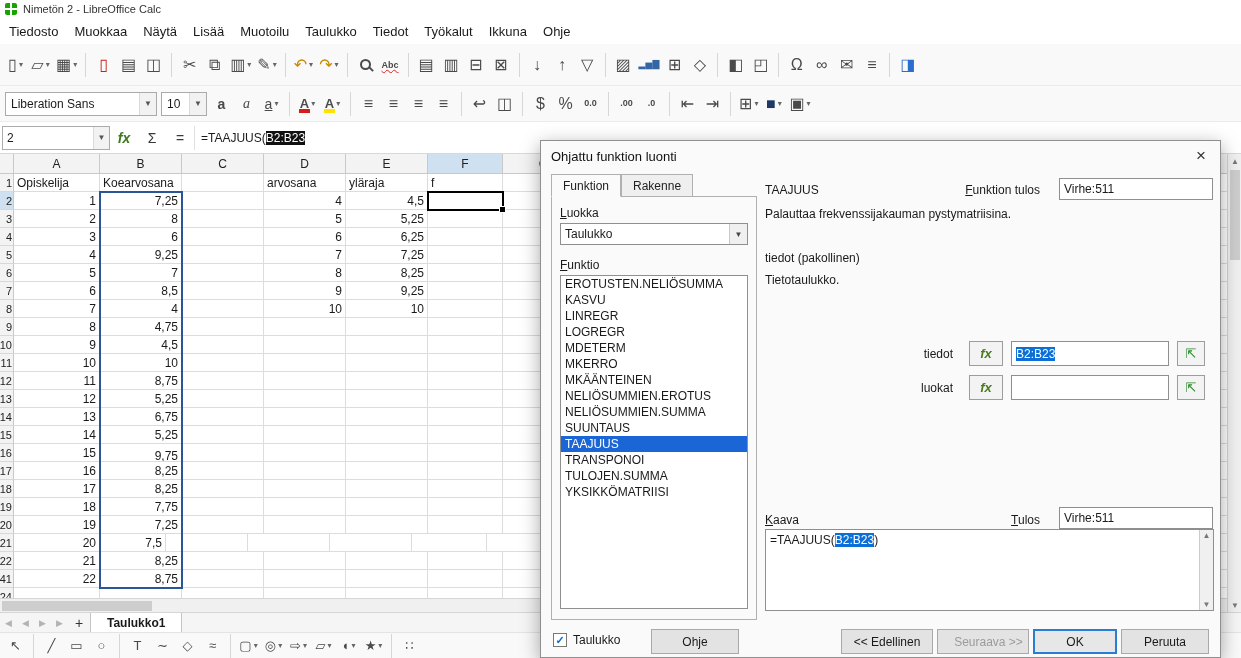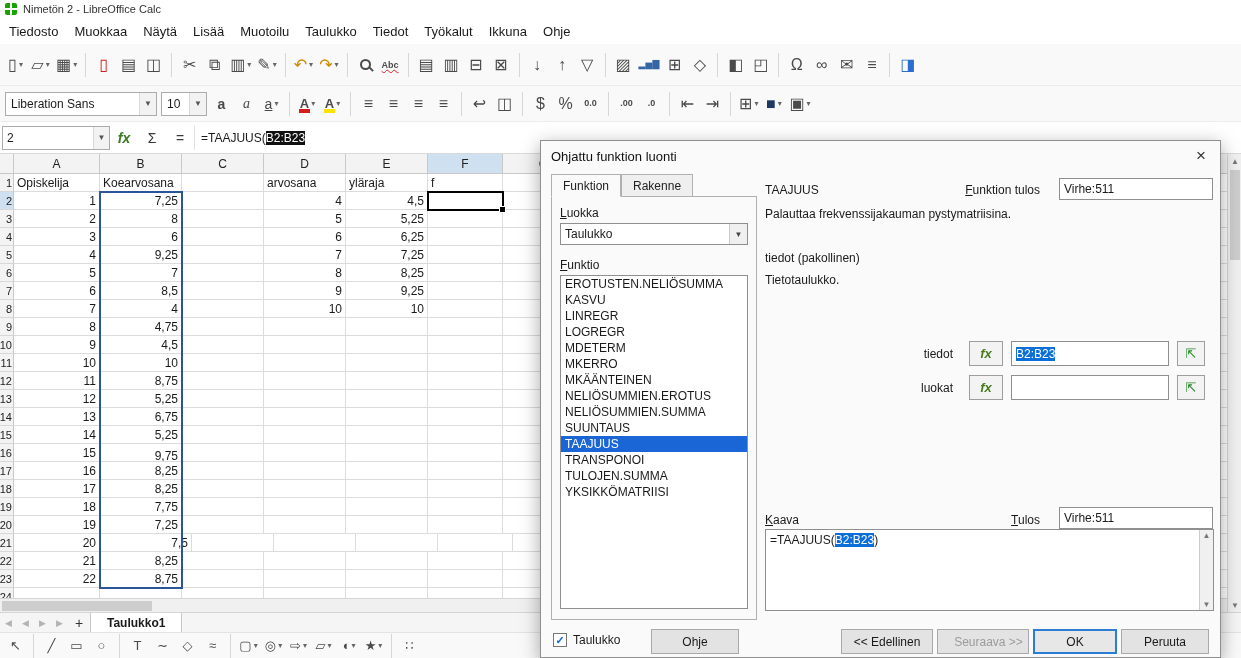--- a/index.html
+++ b/index.html
@@ -584,41 +584,41 @@
           <div class="cell" style="width: 82px;"></div>
           <div class="cell" style="width: 82px;"></div>
           <div class="cell" style="width: 82px;"></div>
           <div class="cell" style="width: 75px;"></div>
           <div class="cell" style="width: 82px;"></div>
           <div class="gfill"></div>
         </div>
         <div class="grow">
           <div class="rhead">21</div>
           <div class="cell num" style="width: 86px;">20</div>
-          <div class="cell num" style="width: 92px;">7,5</div>
+          <div class="cell num" style="width: 66px;">7,5</div>
           <div class="cell" style="width: 82px;"></div>
           <div class="cell" style="width: 82px;"></div>
           <div class="cell" style="width: 82px;"></div>
           <div class="cell" style="width: 75px;"></div>
           <div class="cell" style="width: 82px;"></div>
           <div class="gfill"></div>
         </div>
         <div class="grow">
           <div class="rhead">22</div>
           <div class="cell num" style="width: 86px;">21</div>
           <div class="cell num" style="width: 82px;">8,25</div>
           <div class="cell" style="width: 82px;"></div>
           <div class="cell" style="width: 82px;"></div>
           <div class="cell" style="width: 82px;"></div>
           <div class="cell" style="width: 75px;"></div>
           <div class="cell" style="width: 82px;"></div>
           <div class="gfill"></div>
         </div>
         <div class="grow">
-          <div class="rhead">23</div>
+          <div class="rhead">41</div>
           <div class="cell num" style="width: 86px;">22</div>
           <div class="cell num" style="width: 82px;">8,75</div>
           <div class="cell" style="width: 82px;"></div>
           <div class="cell" style="width: 82px;"></div>
           <div class="cell" style="width: 82px;"></div>
           <div class="cell" style="width: 75px;"></div>
           <div class="cell" style="width: 82px;"></div>
           <div class="gfill"></div>
         </div>
         <div class="grow">

